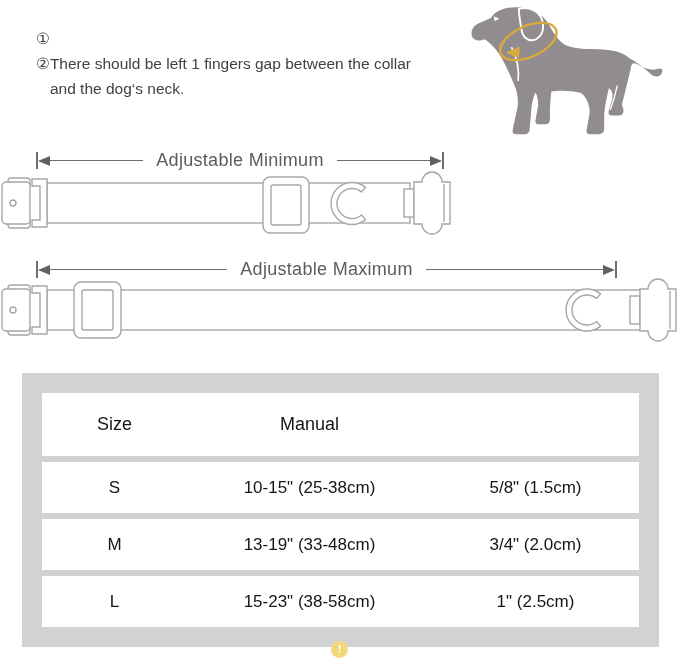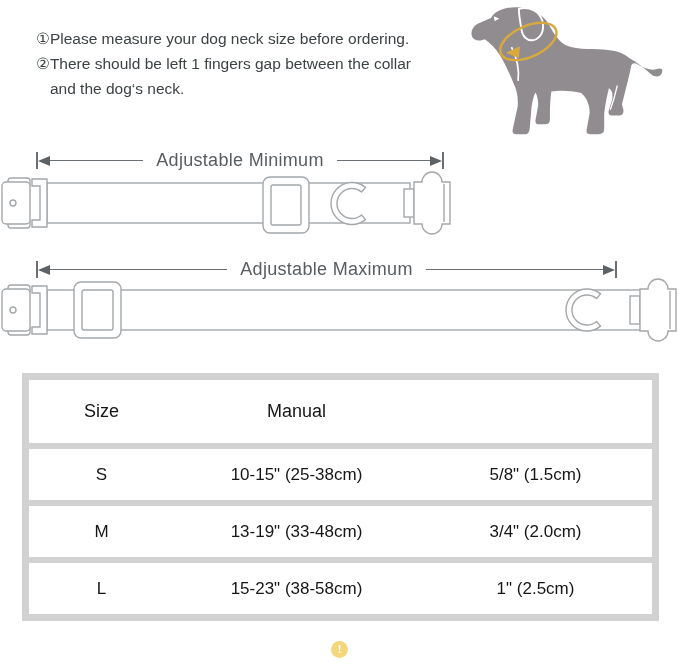--- a/index.html
+++ b/index.html
@@ -24,40 +24,39 @@
   .dim .label{margin:0 13px;font-size:18px;letter-spacing:.3px;white-space:nowrap;}
   #arrow-min{left:36px;top:150px;width:408px;text-align:center;}
   #arrow-max{left:36px;top:259px;width:581px;}
   
   .collar-svg{position:absolute;left:0;}
   #collar-min{top:170px;}
   #collar-max{top:278px;}
   #dog{position:absolute;left:460px;top:2px;}
   
   #size-table{position:absolute;left:22px;top:373px;width:637px;
-    background:#d2d2d2;box-sizing:border-box;padding:7px;}
+    background:#d2d2d2;box-sizing:border-box;padding:20px;}
   .t-row{background:#ffffff;display:grid;grid-template-columns:145px 245px 1fr;
     align-items:center;text-align:center;color:#161616;}
   .t-row.head{height:63px;font-size:18px;}
   .t-row.data{height:51px;margin-top:6px;font-size:17px;}
   
   #note{position:absolute;left:0;right:0;top:641px;display:flex;
     justify-content:center;align-items:center;gap:9px;
     font-size:13.5px;color:#2b2b2b;}
   .note-icon{width:17px;height:17px;border-radius:50%;background:#f5d77b;
     color:#ffffff;font-weight:bold;font-size:11px;line-height:17px;
     text-align:center;flex:0 0 auto;}
 </style>
 </head>
 <body>
 
 <div class="instructions">
   <div class="instruction">
     <span class="num">①</span>
-    <span class="txt">Please measure your dog neck size before ordering.</span>
   </div>
   <div class="instruction wrap">
     <span class="num">②</span>
     <span class="txt">There should be left 1 fingers gap between the collar and the dog‘s neck.</span>
   </div>
 </div>
 
 <svg id="dog" width="206" height="152" viewBox="0 0 220 160" aria-hidden="true">
   <path fill="#908c90" d="
     M13,36 C11,31 13,25 19,22 L33,16 C38,7 52,3 66,5 C80,7 91,14 96,25

